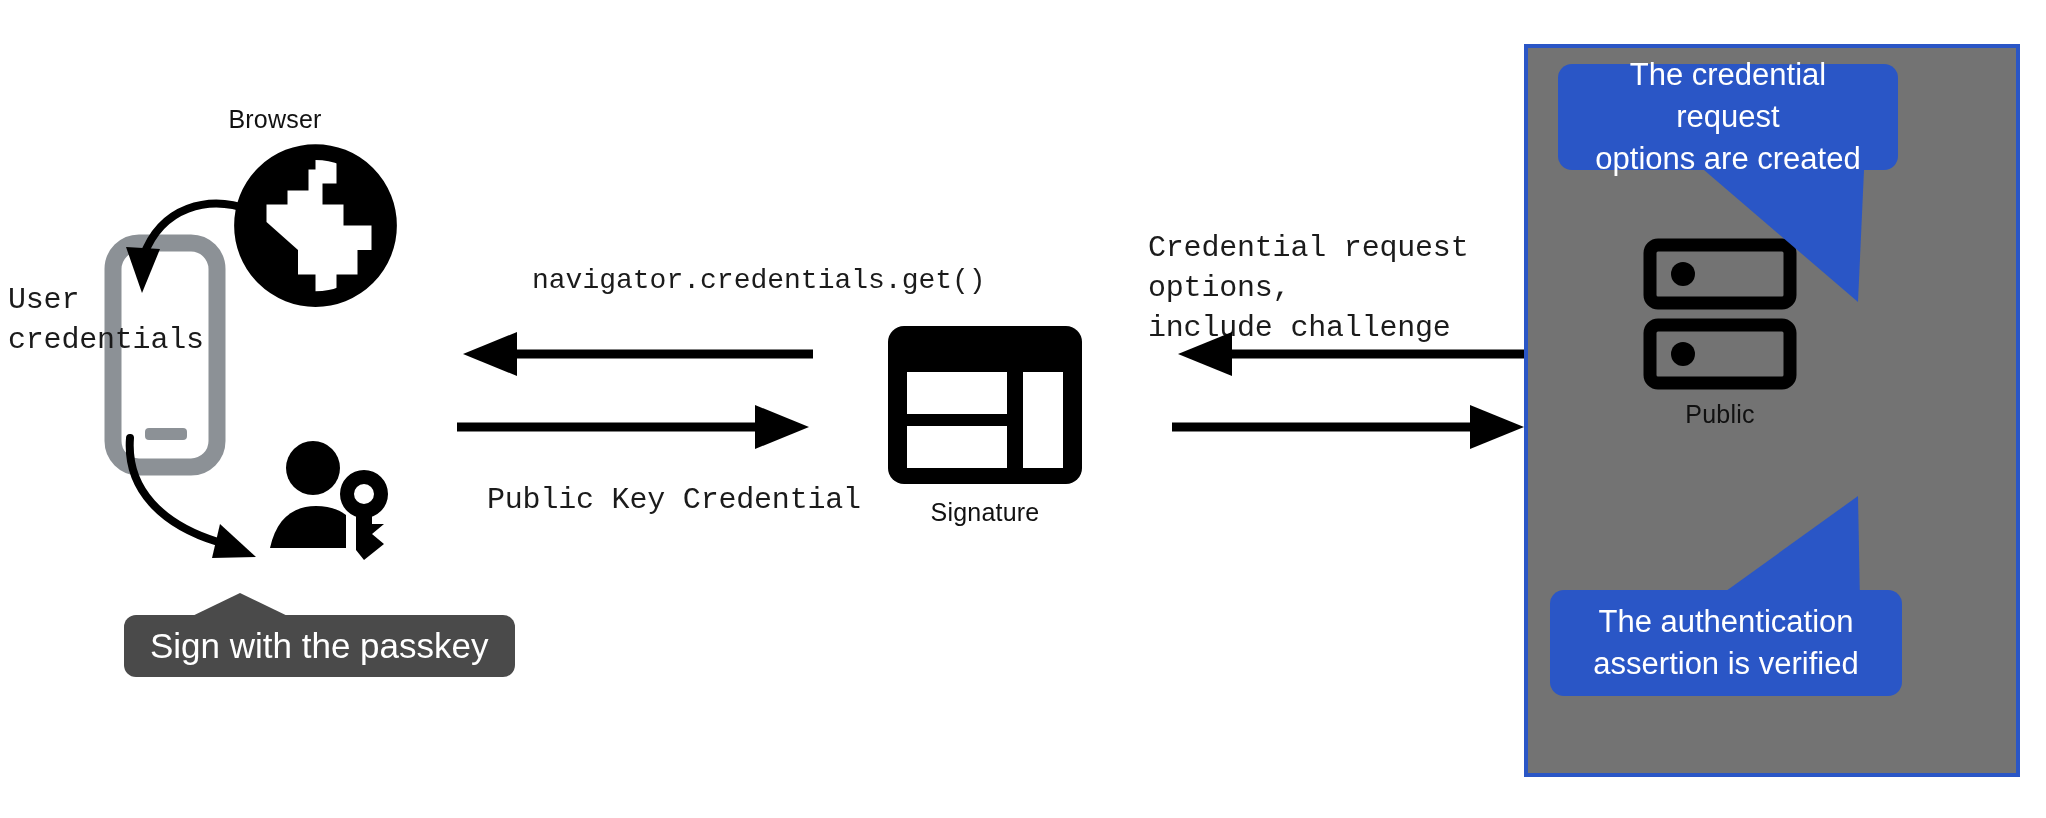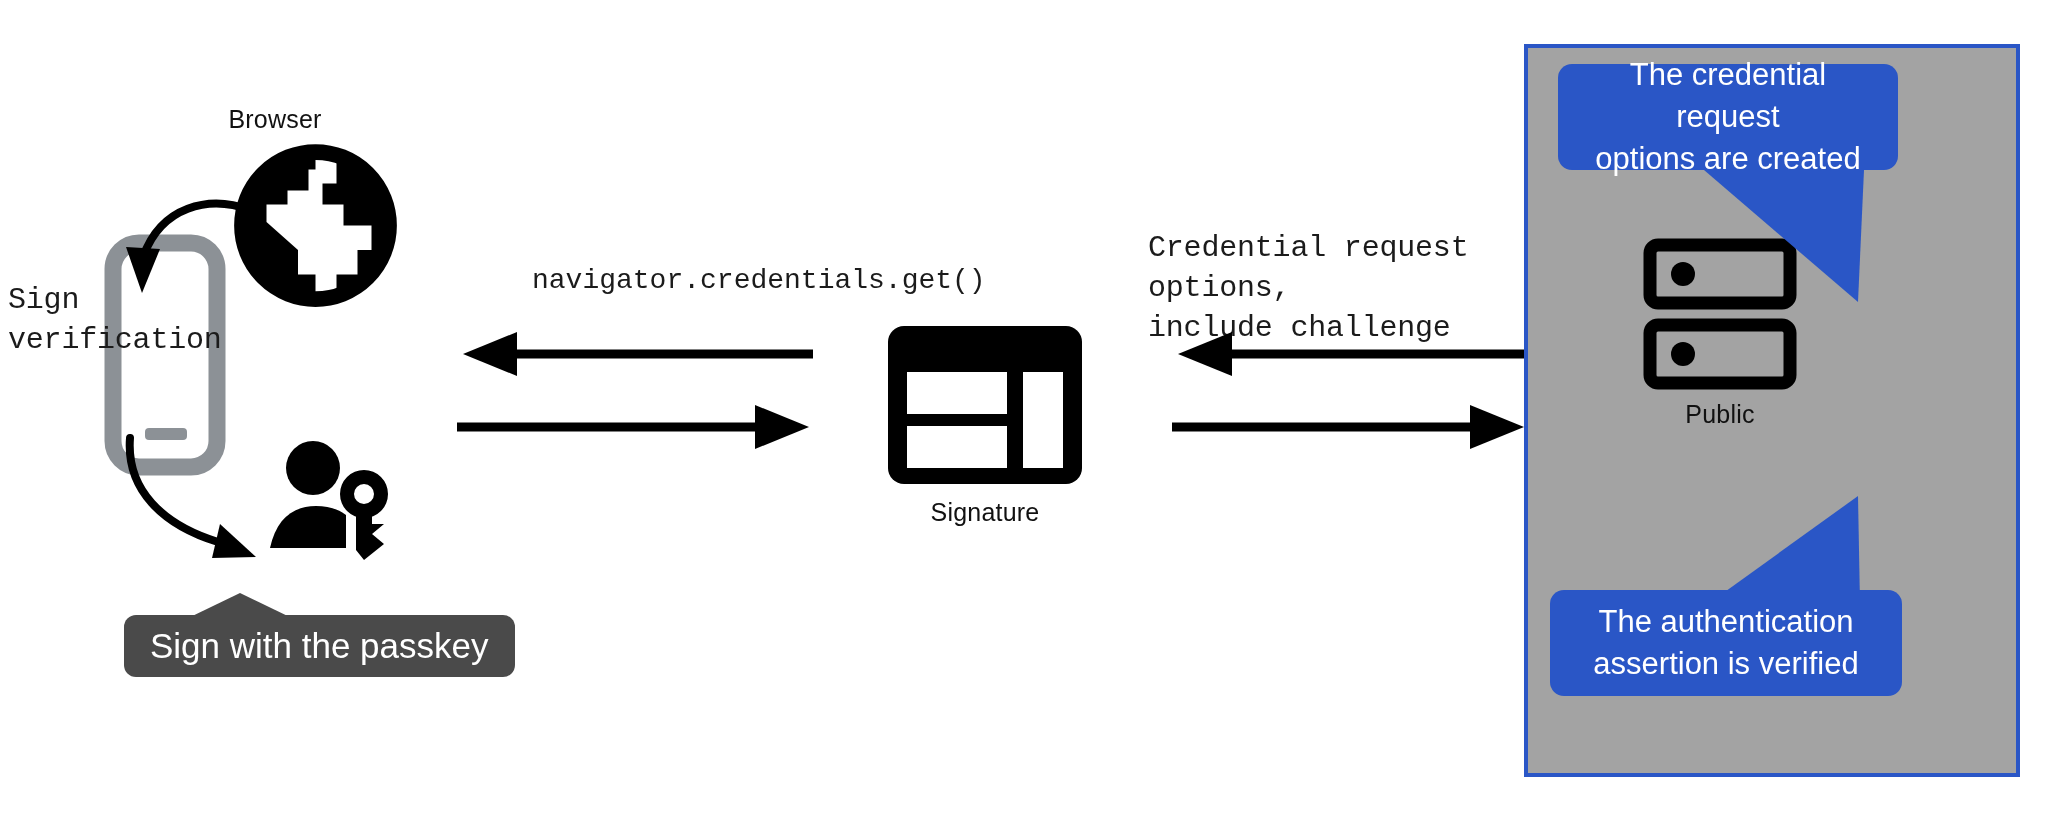--- a/index.html
+++ b/index.html
@@ -66,21 +66,21 @@
     color: #ffffff;
     font-size: 35px;
     line-height: 40px;
     padding: 12px 26px;
     white-space: nowrap;
     border-radius: 12px;
   }
 
   
   #server-panel {
-    background: #a3a3a3;
+    background: #737373;
     border: 4px solid #2a56c6;
     box-sizing: border-box;
   }
 
   svg { display: block; overflow: visible; }
 </style>
 </head>
 <body>
 
 <div id="canvas">
@@ -115,21 +115,21 @@
     </svg>
   </div>
 
   <div class="abs" style="left:108px; top:430px;">
     <svg width="190" height="150" viewBox="0 0 190 150">
       <path d="M22 8 C 18 60 55 95 110 112" fill="none" stroke="#000" stroke-width="8" stroke-linecap="round"></path>
       <path d="M148 127 L104 128 L112 94 Z" fill="#000"></path>
     </svg>
   </div>
 
-  <div class="abs label" style="left:8px; top:280px; width:250px; text-align:left;">Sign verification</div>
+  <div class="abs label" style="left:8px; top:280px; width:250px; text-align:left;">User credentials</div>
 
   <div class="abs" style="left:268px; top:440px;">
     <svg width="130" height="120" viewBox="0 0 130 120">
       <circle cx="45" cy="28" r="27" fill="#000"></circle>
       <path fill="#000" d="M2 108 C 8 80 24 66 48 66 C 60 66 70 69 78 75 L 78 108 Z"></path>
       <path fill="#000" d="M96 30 a24 24 0 1 1 0 48 a24 24 0 1 1 0 -48 Z
                            M96 44 a10 10 0 1 0 0 20 a10 10 0 1 0 0 -20 Z"></path>
       <path fill="#000" d="M88 74 L104 74 L104 84 L116 84 L104 94 L116 104 L96 120 L88 110 Z"></path>
     </svg>
   </div>
@@ -150,20 +150,21 @@
     </svg>
   </div>
 
   <div class="abs" style="left:455px; top:405px;">
     <svg width="360" height="40" viewBox="0 0 360 40">
       <line x1="2" y1="22" x2="306" y2="22" stroke="#000" stroke-width="9"></line>
       <path d="M354 22 L300 0 L300 44 Z" fill="#000"></path>
     </svg>
   </div>
 
+  <div class="abs label" style="left:487px; top:480px;">Public Key Credential</div>
 
   <div class="abs" style="left:888px; top:326px;">
     <svg width="194" height="158" viewBox="0 0 194 158">
       <rect x="0" y="0" width="194" height="158" rx="16" ry="16" fill="#000"></rect>
       <rect x="19" y="46" width="100" height="42" fill="#ffffff"></rect>
       <rect x="19" y="100" width="100" height="42" fill="#ffffff"></rect>
       <rect x="135" y="46" width="40" height="96" fill="#ffffff"></rect>
     </svg>
   </div>
   <div class="abs label-bold" style="left:885px; top:498px; width:200px;">Signature</div>

